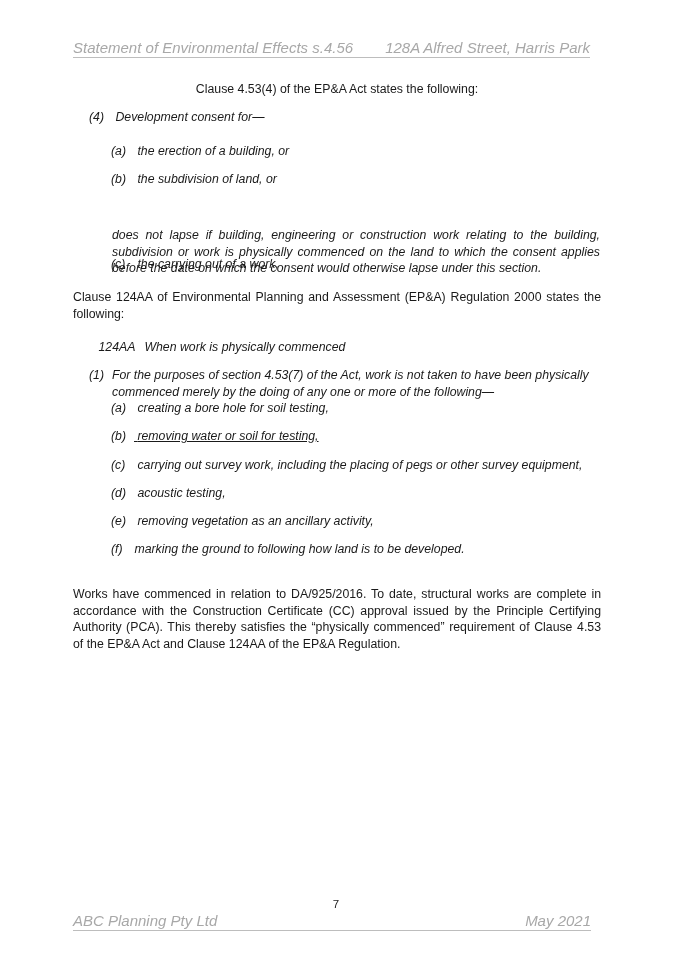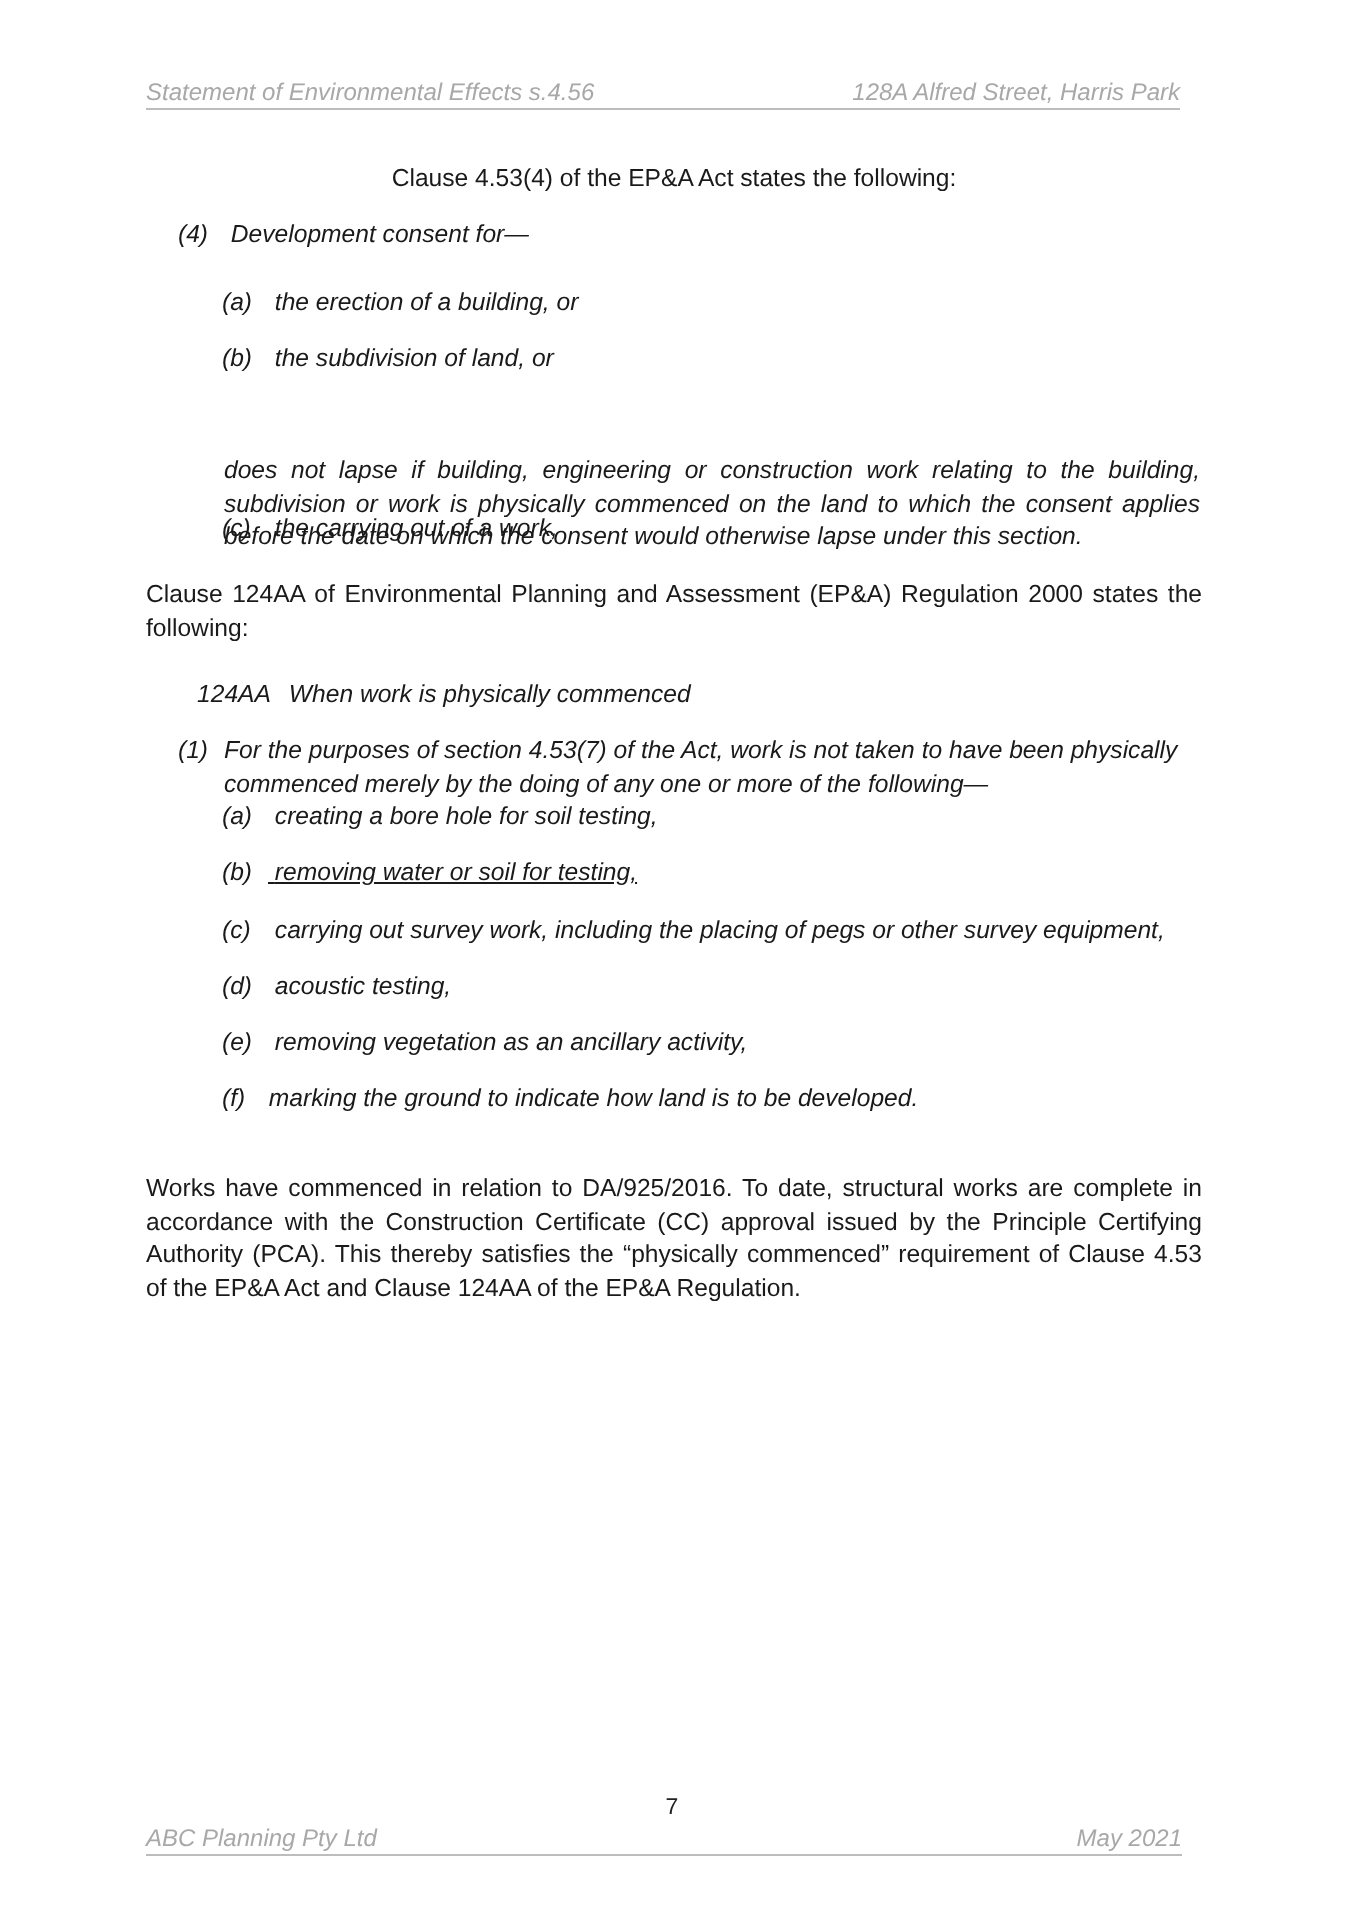--- a/index.html
+++ b/index.html
@@ -1,18 +1,18 @@
 <!DOCTYPE html>
 <html><head>
 <meta charset="utf-8">
 <style>
   html, body { margin: 0; padding: 0; background: #ffffff; }
   body { width: 682px; height: 965px; position: relative; overflow: hidden;
          font-family: "Liberation Sans", sans-serif; color: #1a1a1a; }
-  .hdr, .ftr { position: absolute; left: 73px; width: 517px; font-size: 12px;
+  .hdr, .ftr { position: absolute; left: 73px; width: 517px; font-size: 15px;
                font-style: italic; color: #a8a8a8; border-bottom: 1px solid #bdbdbd;
                display: flex; justify-content: space-between; padding-bottom: 1px; }
   .hdr { top: 39px; }
   .ftr { top: 912px; width: 518px; }
   .pagenum { position: absolute; top: 898px; left: 0; width: 672px; text-align: center;
              font-size: 11.5px; color: #222; }
   .p { position: absolute; left: 73px; width: 528px; font-size: 12.3px; line-height: 16.7px; }
   .just { text-align: justify; text-align-last: left; }
   .it { font-style: italic; }
   .lbl { display: inline-block; }
@@ -73,21 +73,21 @@
 <div class="p it" style="top:485px; left:111px;">
   <span class="lbl" style="width:23px;">(d)</span>
   <span>acoustic testing,</span>
 </div>
 <div class="p it" style="top:513px; left:111px;">
   <span class="lbl" style="width:23px;">(e)</span>
   <span>removing vegetation as an ancillary activity,</span>
 </div>
 <div class="p it" style="top:541px; left:111px;">
   <span class="lbl" style="width:20px;">(f)</span>
-  <span>marking the ground to indicate how land is to be developed.</span>
+  <span>marking the ground to following how land is to be developed.</span>
 </div>
 
 <div class="p just" style="top:586px;">Works have commenced in relation to DA/925/2016. To date, structural works are complete in accordance with the Construction Certificate (CC) approval issued by the Principle Certifying Authority (PCA). This thereby satisfies the “physically commenced” requirement of Clause 4.53 of the EP&amp;A Act and Clause 124AA of the EP&amp;A Regulation.</div>
 
 <div class="pagenum">7</div>
 
 <div class="ftr">
   <span>ABC Planning Pty Ltd</span>
   <span>May 2021</span>
 </div>

